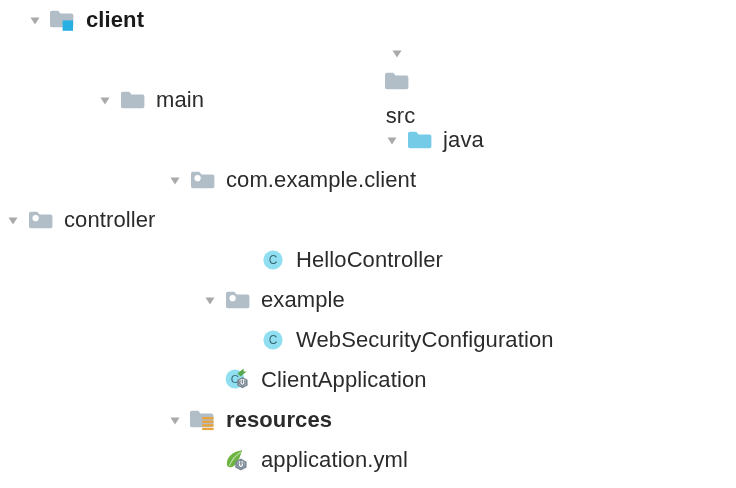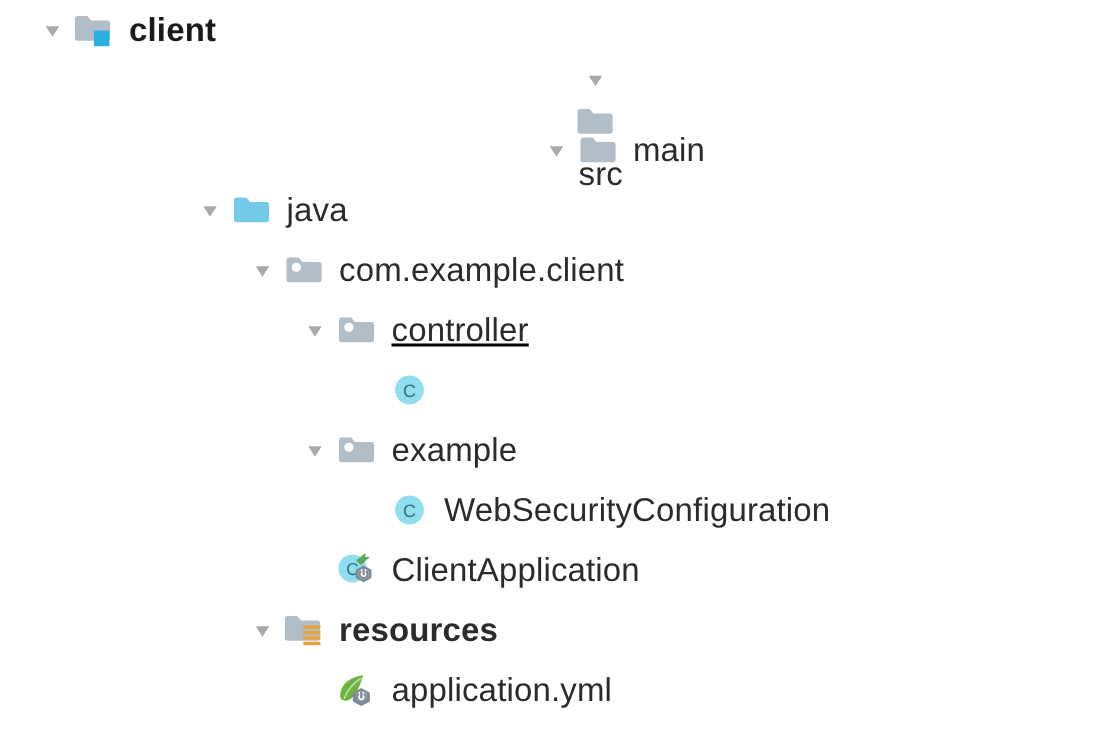--- a/index.html
+++ b/index.html
@@ -84,34 +84,34 @@
           <polygon points="2.5,4.5 11.5,4.5 7,11.5" fill="#a9a9a9"></polygon>
         </svg>
       </span>
       <span class="icon">
         <svg width="26" height="22" viewBox="0 0 26 22" aria-hidden="true">
           <path d="M1 4.5 A1.8 1.8 0 0 1 2.8 2.7 L9.2 2.7 L11.6 5.6 L22.6 5.6 A1.8 1.8 0 0 1 24.4 7.4 L24.4 17.4 A1.8 1.8 0 0 1 22.6 19.2 L2.8 19.2 A1.8 1.8 0 0 1 1 17.4 Z" fill="#b1bec8"></path>
         </svg>
       </span>
       <span class="label">src</span>
     </div>
-    <div class="row" style="padding-left: 92px; justify-content: center;">
+    <div class="row" style="padding-left: 92px;">
       <span class="arrow">
         <svg width="14" height="14" viewBox="0 0 14 14" aria-hidden="true">
           <polygon points="2.5,4.5 11.5,4.5 7,11.5" fill="#a9a9a9"></polygon>
         </svg>
       </span>
       <span class="icon">
         <svg width="26" height="22" viewBox="0 0 26 22" aria-hidden="true">
           <path d="M1 4.5 A1.8 1.8 0 0 1 2.8 2.7 L9.2 2.7 L11.6 5.6 L22.6 5.6 A1.8 1.8 0 0 1 24.4 7.4 L24.4 17.4 A1.8 1.8 0 0 1 22.6 19.2 L2.8 19.2 A1.8 1.8 0 0 1 1 17.4 Z" fill="#b1bec8"></path>
         </svg>
       </span>
       <span class="label">main</span>
     </div>
-    <div class="row" style="padding-left: 127px;">
+    <div class="row" style="padding-left: 127px; justify-content: center;">
       <span class="arrow">
         <svg width="14" height="14" viewBox="0 0 14 14" aria-hidden="true">
           <polygon points="2.5,4.5 11.5,4.5 7,11.5" fill="#a9a9a9"></polygon>
         </svg>
       </span>
       <span class="icon">
         <svg width="26" height="22" viewBox="0 0 26 22" aria-hidden="true">
           <path d="M1 4.5 A1.8 1.8 0 0 1 2.8 2.7 L9.2 2.7 L11.6 5.6 L22.6 5.6 A1.8 1.8 0 0 1 24.4 7.4 L24.4 17.4 A1.8 1.8 0 0 1 22.6 19.2 L2.8 19.2 A1.8 1.8 0 0 1 1 17.4 Z" fill="#74cbe8"></path>
         </svg>
       </span>
@@ -124,21 +124,21 @@
         </svg>
       </span>
       <span class="icon">
         <svg width="26" height="22" viewBox="0 0 26 22" aria-hidden="true">
           <path d="M1 4.5 A1.8 1.8 0 0 1 2.8 2.7 L9.2 2.7 L11.6 5.6 L22.6 5.6 A1.8 1.8 0 0 1 24.4 7.4 L24.4 17.4 A1.8 1.8 0 0 1 22.6 19.2 L2.8 19.2 A1.8 1.8 0 0 1 1 17.4 Z" fill="#b1bec8"></path>
           <circle cx="7.6" cy="9.2" r="3.1" fill="#ffffff"></circle>
         </svg>
       </span>
       <span class="label">com.example.client</span>
     </div>
-    <div class="row" style="padding-left: 197px; text-decoration: underline;">
+    <div class="row" style="">
       <span class="arrow">
         <svg width="14" height="14" viewBox="0 0 14 14" aria-hidden="true">
           <polygon points="2.5,4.5 11.5,4.5 7,11.5" fill="#a9a9a9"></polygon>
         </svg>
       </span>
       <span class="icon">
         <svg width="26" height="22" viewBox="0 0 26 22" aria-hidden="true">
           <path d="M1 4.5 A1.8 1.8 0 0 1 2.8 2.7 L9.2 2.7 L11.6 5.6 L22.6 5.6 A1.8 1.8 0 0 1 24.4 7.4 L24.4 17.4 A1.8 1.8 0 0 1 22.6 19.2 L2.8 19.2 A1.8 1.8 0 0 1 1 17.4 Z" fill="#b1bec8"></path>
           <circle cx="7.6" cy="9.2" r="3.1" fill="#ffffff"></circle>
         </svg>
@@ -146,20 +146,21 @@
       <span class="label">controller</span>
     </div>
     <div class="row" style="padding-left: 232px;">
       <span class="arrow empty"></span>
       <span class="icon">
         <svg width="24" height="24" viewBox="0 0 24 24" aria-hidden="true">
           <circle cx="12" cy="12" r="9.6" fill="#90dff0"></circle>
           <text x="12" y="16.4" text-anchor="middle" font-family="Liberation Sans, sans-serif" font-size="12" fill="#3b6b78">C</text>
         </svg>
       </span>
+      <span class="label">HelloController</span>
     </div>
     <div class="row" style="padding-left: 197px;">
       <span class="arrow">
         <svg width="14" height="14" viewBox="0 0 14 14" aria-hidden="true">
           <polygon points="2.5,4.5 11.5,4.5 7,11.5" fill="#a9a9a9"></polygon>
         </svg>
       </span>
       <span class="icon">
         <svg width="26" height="22" viewBox="0 0 26 22" aria-hidden="true">
           <path d="M1 4.5 A1.8 1.8 0 0 1 2.8 2.7 L9.2 2.7 L11.6 5.6 L22.6 5.6 A1.8 1.8 0 0 1 24.4 7.4 L24.4 17.4 A1.8 1.8 0 0 1 22.6 19.2 L2.8 19.2 A1.8 1.8 0 0 1 1 17.4 Z" fill="#b1bec8"></path>

